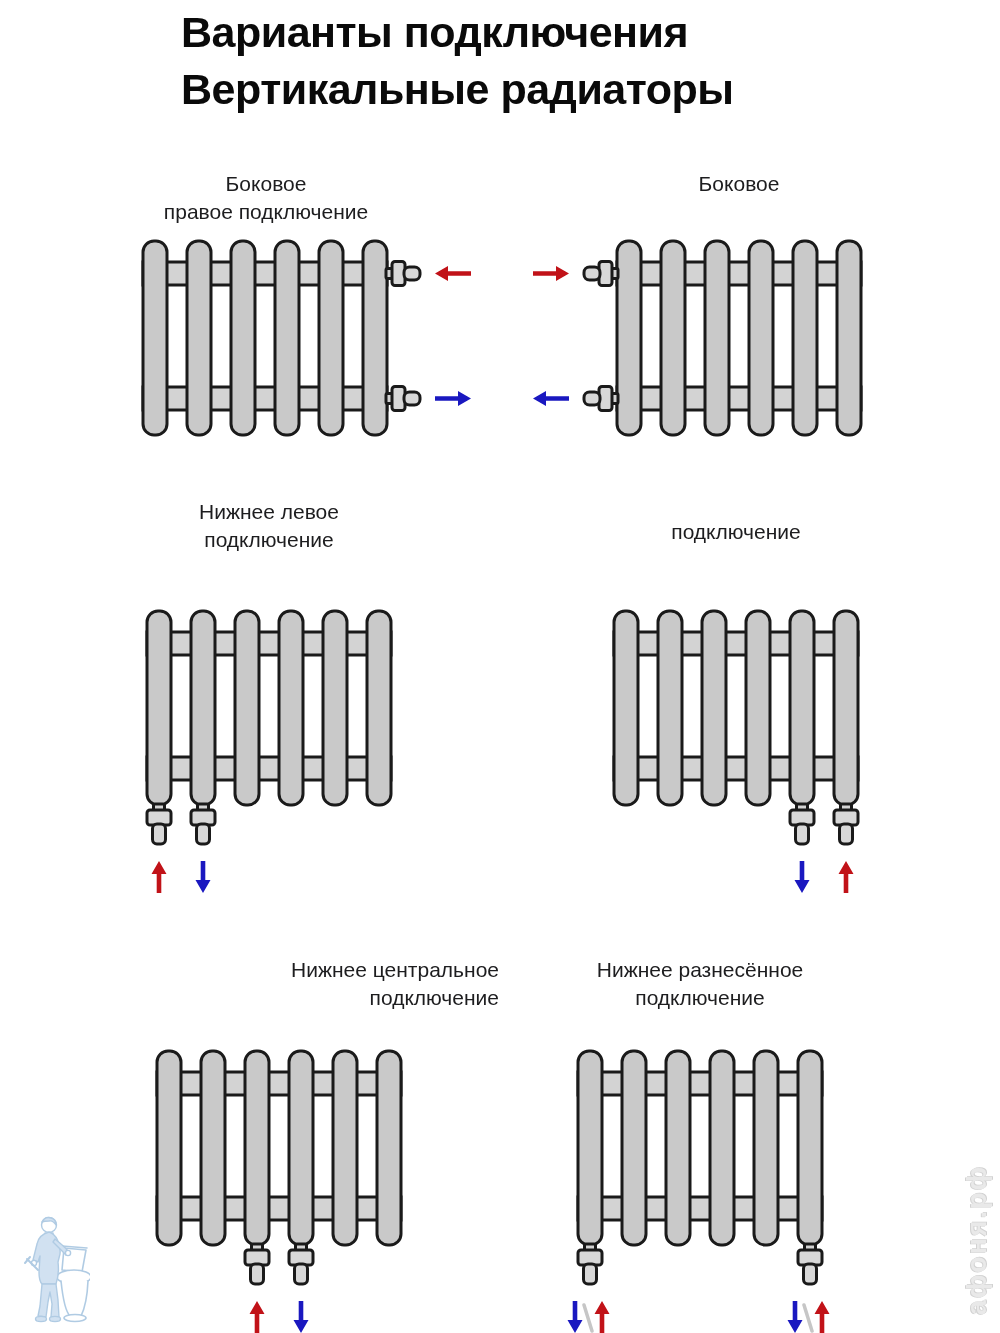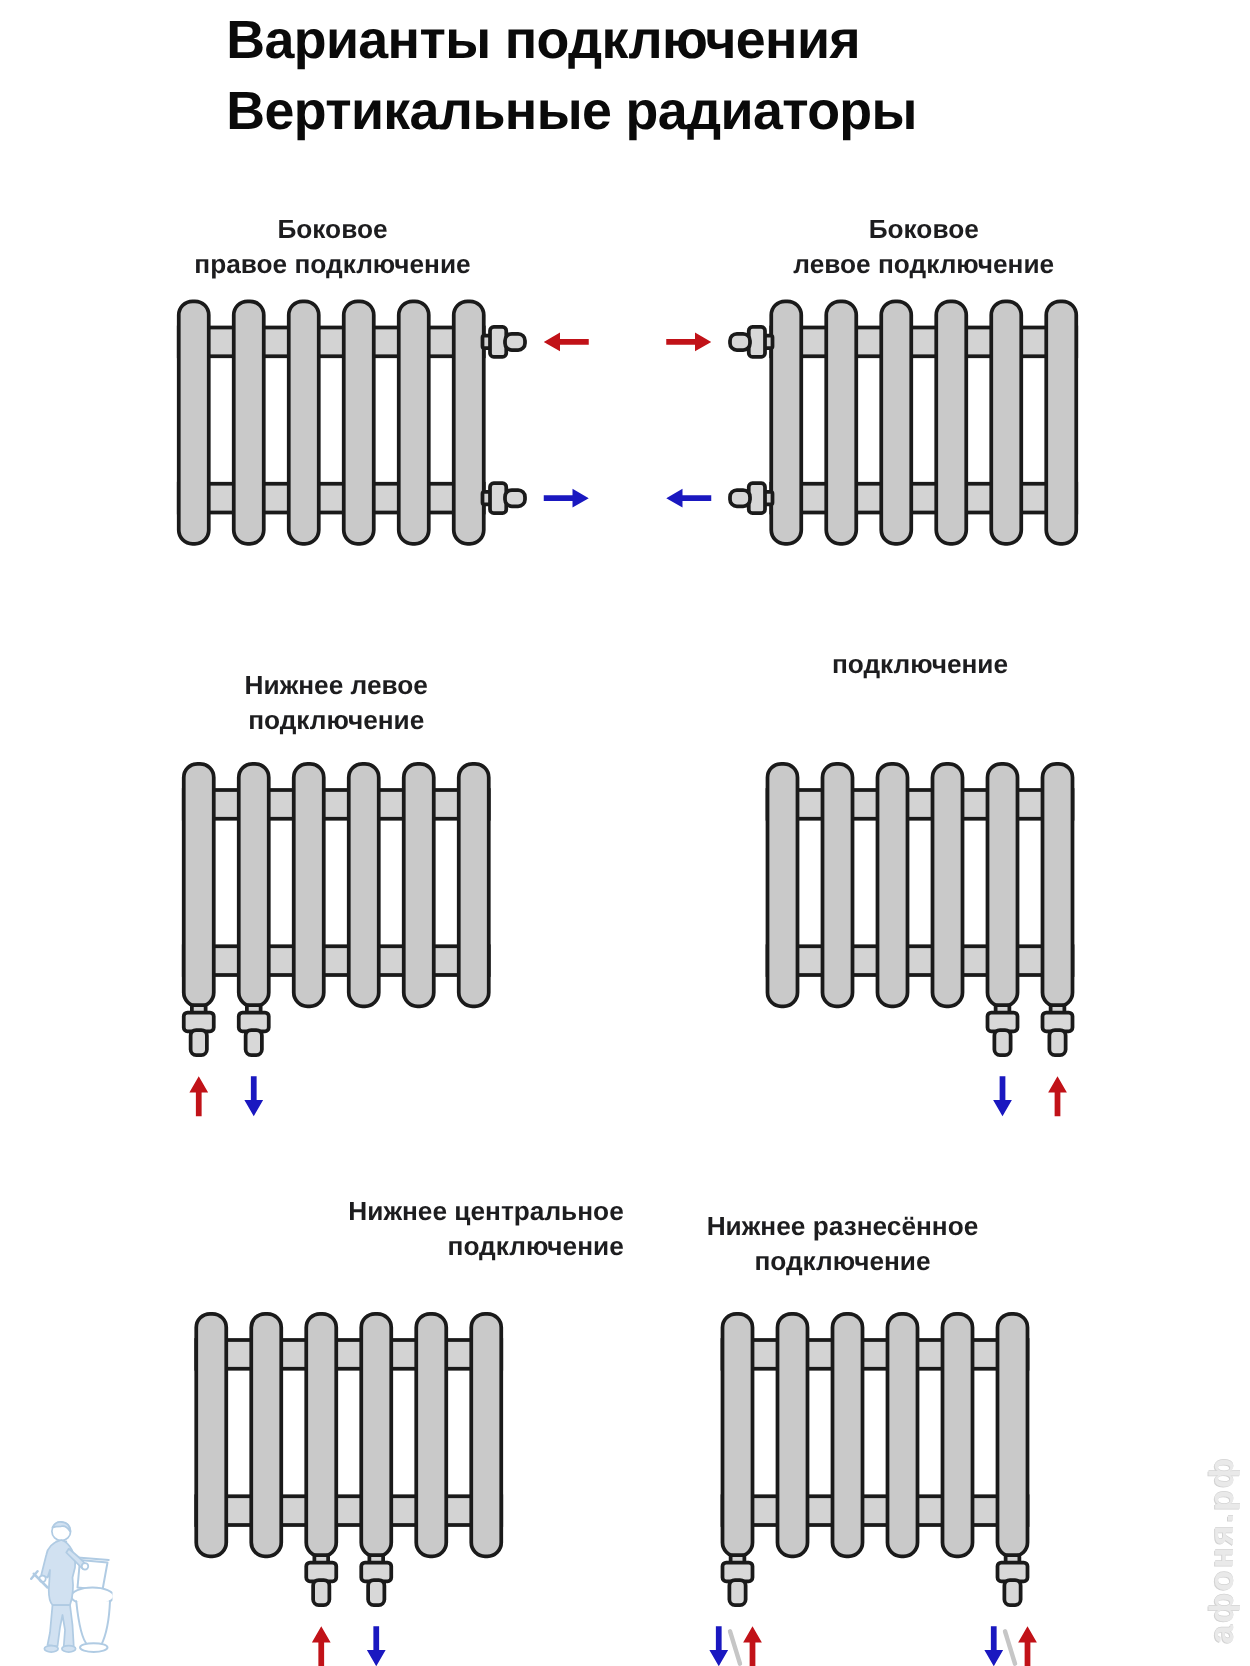--- a/index.html
+++ b/index.html
@@ -7,21 +7,21 @@
     width:1000px;height:1333px;position:relative;background:#ffffff;
     font-family:"Liberation Sans",sans-serif;overflow:hidden;
   }
   .page-title{
     position:absolute;left:137px;top:4px;
     font-size:43px;font-weight:bold;line-height:57px;
     color:#0a0a0a;letter-spacing:-0.5px;white-space:nowrap;margin-left:44px;
   }
   .diagram-label{
     position:absolute;width:440px;text-align:center;
-    font-size:21px;font-weight:bold;line-height:27.5px;color:#1d1d1f;
+    font-size:21px;font-weight:normal;line-height:27.5px;color:#1d1d1f;
   }
   .svg-mount{position:absolute;}
   .wm-text{
     position:absolute;left:877px;top:1225px;width:200px;height:30px;
     transform:rotate(-90deg);
     text-align:center;font-size:27px;font-weight:bold;letter-spacing:2px;
     color:#e9e9e9;
     text-shadow:0.6px 0.6px 0 #d2d2d2,-0.6px -0.6px 0 #d2d2d2;
     white-space:nowrap;
   }
@@ -62,21 +62,20 @@
           <rect x="381" y="159" width="16" height="13" rx="5.5" ry="5.5" fill="#d8d8d8" stroke="#1a1a1a" stroke-width="3"></rect>
         </g>
         <polygon points="412,40.5 425,33 425,38.2 448,38.2 448,42.8 425,42.8 425,48" fill="#c11218"></polygon>
         <polygon points="448,165.5 435,158 435,163.2 412,163.2 412,167.8 435,167.8 435,173" fill="#1a18c0"></polygon>
       </svg></div>
 </div>
 
 <div>
   <div class="diagram-label" id="label-1" style="left: 519px; top: 170px;">
     <div>Боковое</div>
-    <div>левое подключение</div>
   </div>
   <div class="svg-mount" id="mount-1" style="left: 497px; top: 233px;"><svg width="484" height="308" viewBox="0 0 484 308">
         <g>
           <rect x="120" y="29" width="244" height="23" rx="0" ry="0" fill="#d3d3d3" stroke="#1a1a1a" stroke-width="3"></rect>
           <rect x="120" y="154" width="244" height="23" rx="0" ry="0" fill="#d3d3d3" stroke="#1a1a1a" stroke-width="3"></rect>
           <rect x="120" y="8" width="24" height="194" rx="11" ry="11" fill="#c9c9c9" stroke="#1a1a1a" stroke-width="3"></rect>
           <rect x="164" y="8" width="24" height="194" rx="11" ry="11" fill="#c9c9c9" stroke="#1a1a1a" stroke-width="3"></rect>
           <rect x="208" y="8" width="24" height="194" rx="11" ry="11" fill="#c9c9c9" stroke="#1a1a1a" stroke-width="3"></rect>
           <rect x="252" y="8" width="24" height="194" rx="11" ry="11" fill="#c9c9c9" stroke="#1a1a1a" stroke-width="3"></rect>
           <rect x="296" y="8" width="24" height="194" rx="11" ry="11" fill="#c9c9c9" stroke="#1a1a1a" stroke-width="3"></rect>
@@ -91,21 +90,21 @@
           <rect x="114" y="160.5" width="7" height="10" rx="1.5" ry="1.5" fill="#d3d3d3" stroke="#1a1a1a" stroke-width="3"></rect>
           <rect x="102" y="153.5" width="13" height="24" rx="3" ry="3" fill="#d8d8d8" stroke="#1a1a1a" stroke-width="3"></rect>
           <rect x="87" y="159" width="16" height="13" rx="5.5" ry="5.5" fill="#d8d8d8" stroke="#1a1a1a" stroke-width="3"></rect>
         </g>
         <polygon points="72,40.5 59,33 59,38.2 36,38.2 36,42.8 59,42.8 59,48" fill="#c11218"></polygon>
         <polygon points="36,165.5 49,158 49,163.2 72,163.2 72,167.8 49,167.8 49,173" fill="#1a18c0"></polygon>
       </svg></div>
 </div>
 
 <div>
-  <div class="diagram-label" id="label-2" style="left: 49px; top: 535px; text-align: center;">
+  <div class="diagram-label" id="label-2" style="left: 49px; top: 498px; text-align: center;">
     <div>Нижнее левое</div>
     <div>подключение</div>
   </div>
   <div class="svg-mount" id="mount-2" style="left: 27px; top: 603px;"><svg width="484" height="308" viewBox="0 0 484 308">
         <g>
           <rect x="120" y="29" width="244" height="23" rx="0" ry="0" fill="#d3d3d3" stroke="#1a1a1a" stroke-width="3"></rect>
           <rect x="120" y="154" width="244" height="23" rx="0" ry="0" fill="#d3d3d3" stroke="#1a1a1a" stroke-width="3"></rect>
           <rect x="120" y="8" width="24" height="194" rx="11" ry="11" fill="#c9c9c9" stroke="#1a1a1a" stroke-width="3"></rect>
           <rect x="164" y="8" width="24" height="194" rx="11" ry="11" fill="#c9c9c9" stroke="#1a1a1a" stroke-width="3"></rect>
           <rect x="208" y="8" width="24" height="194" rx="11" ry="11" fill="#c9c9c9" stroke="#1a1a1a" stroke-width="3"></rect>
@@ -183,21 +182,21 @@
         <g>
           <rect x="258.5" y="201" width="11" height="7" rx="1.5" ry="1.5" fill="#d3d3d3" stroke="#1a1a1a" stroke-width="3"></rect>
           <rect x="252" y="207" width="24" height="15" rx="3" ry="3" fill="#d8d8d8" stroke="#1a1a1a" stroke-width="3"></rect>
           <rect x="257.5" y="221" width="13" height="20" rx="4.5" ry="4.5" fill="#d8d8d8" stroke="#1a1a1a" stroke-width="3"></rect>
         </g>
         <polygon points="264,290 256.5,277 261.7,277 261.7,258 266.3,258 266.3,277 271.5,277" fill="#1a18c0"></polygon>
       </svg></div>
 </div>
 
 <div>
-  <div class="diagram-label" id="label-5" style="left: 454px; top: 956px; margin-top: 12px;">
+  <div class="diagram-label" id="label-5" style="left: 480px; top: 956px;">
     <div>Нижнее разнесённое</div>
     <div>подключение</div>
   </div>
   <div class="svg-mount" id="mount-5" style="left: 458px; top: 1043px;"><svg width="484" height="308" viewBox="0 0 484 308">
         <g>
           <rect x="120" y="29" width="244" height="23" rx="0" ry="0" fill="#d3d3d3" stroke="#1a1a1a" stroke-width="3"></rect>
           <rect x="120" y="154" width="244" height="23" rx="0" ry="0" fill="#d3d3d3" stroke="#1a1a1a" stroke-width="3"></rect>
           <rect x="120" y="8" width="24" height="194" rx="11" ry="11" fill="#c9c9c9" stroke="#1a1a1a" stroke-width="3"></rect>
           <rect x="164" y="8" width="24" height="194" rx="11" ry="11" fill="#c9c9c9" stroke="#1a1a1a" stroke-width="3"></rect>
           <rect x="208" y="8" width="24" height="194" rx="11" ry="11" fill="#c9c9c9" stroke="#1a1a1a" stroke-width="3"></rect>

